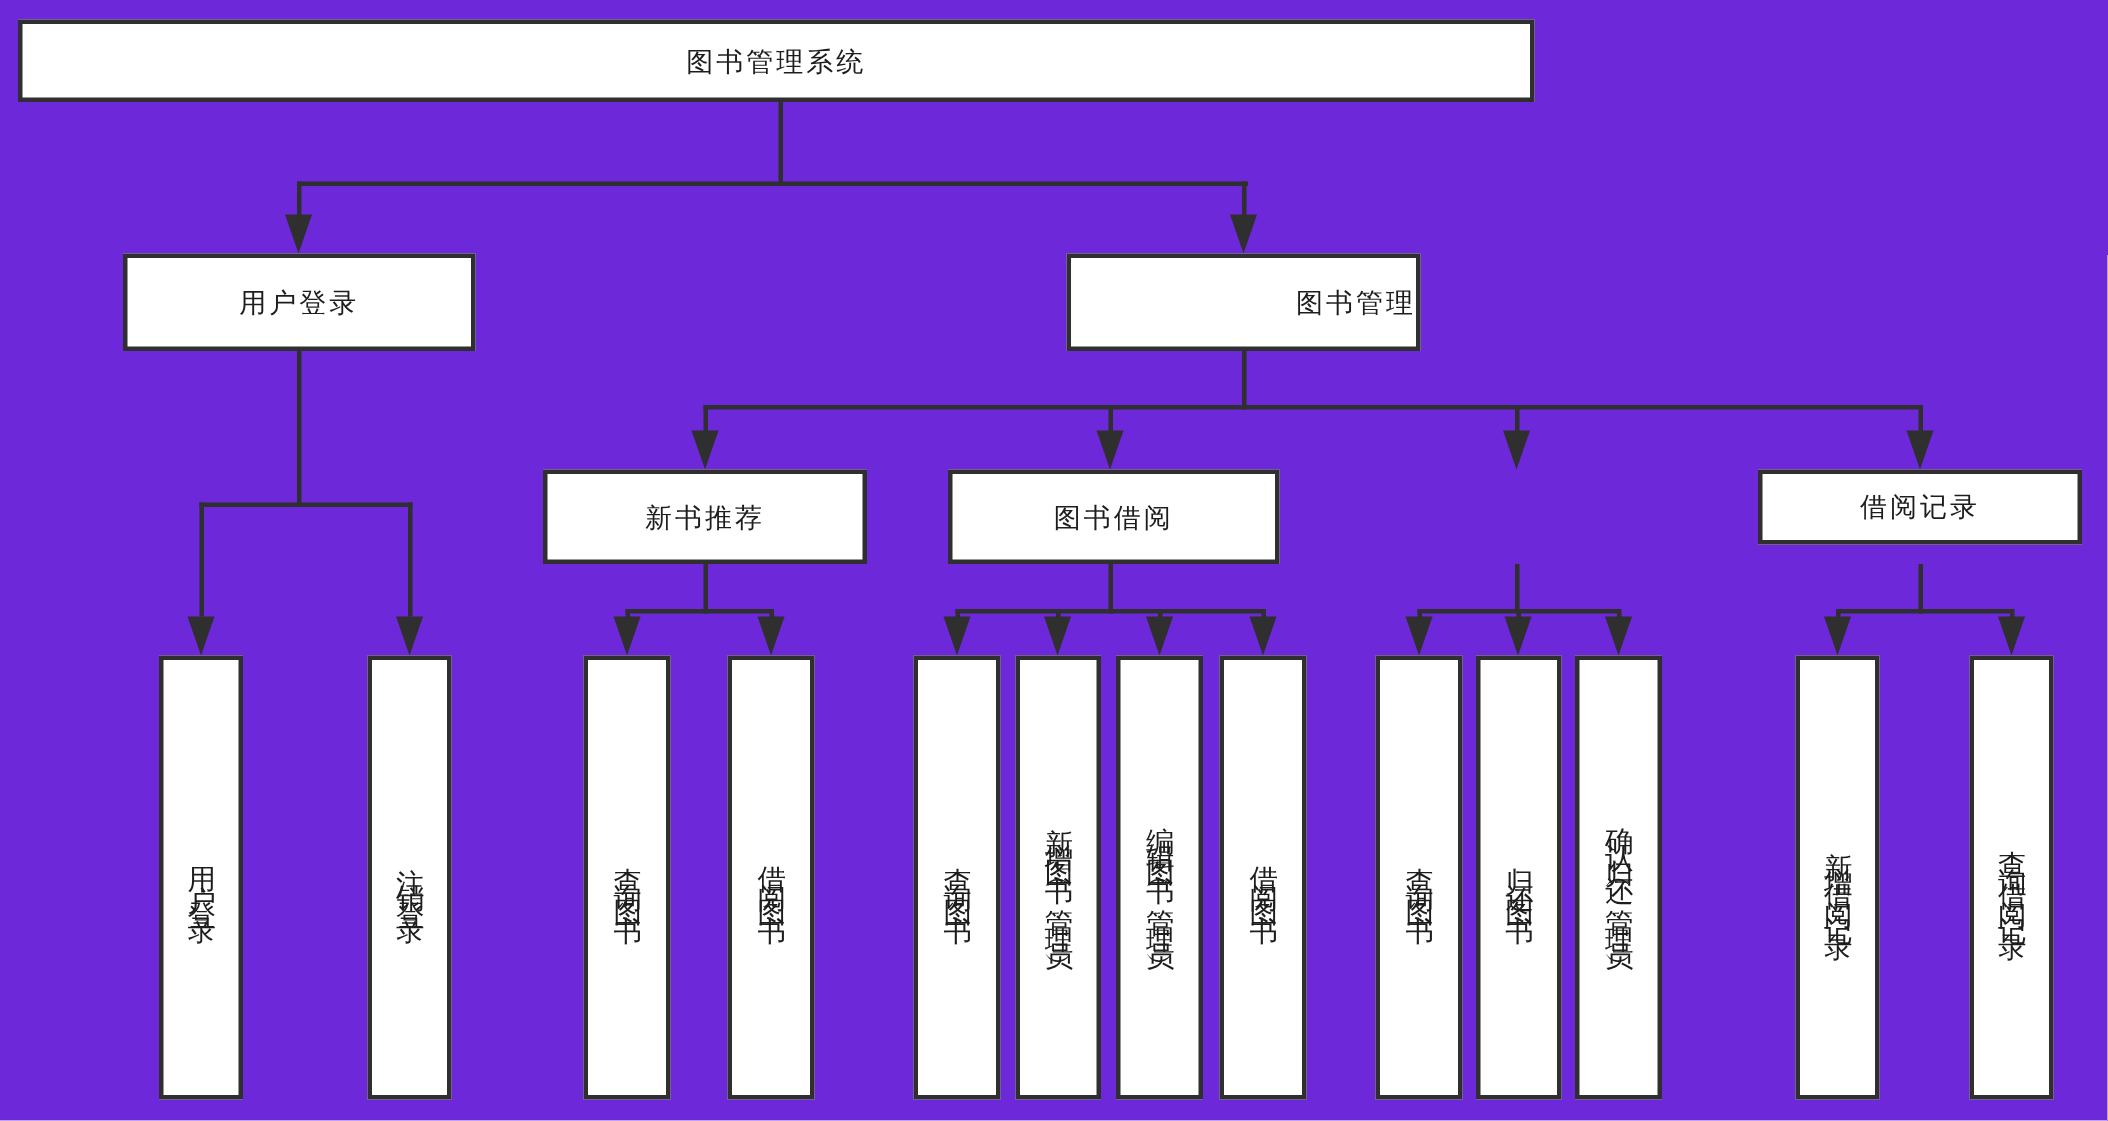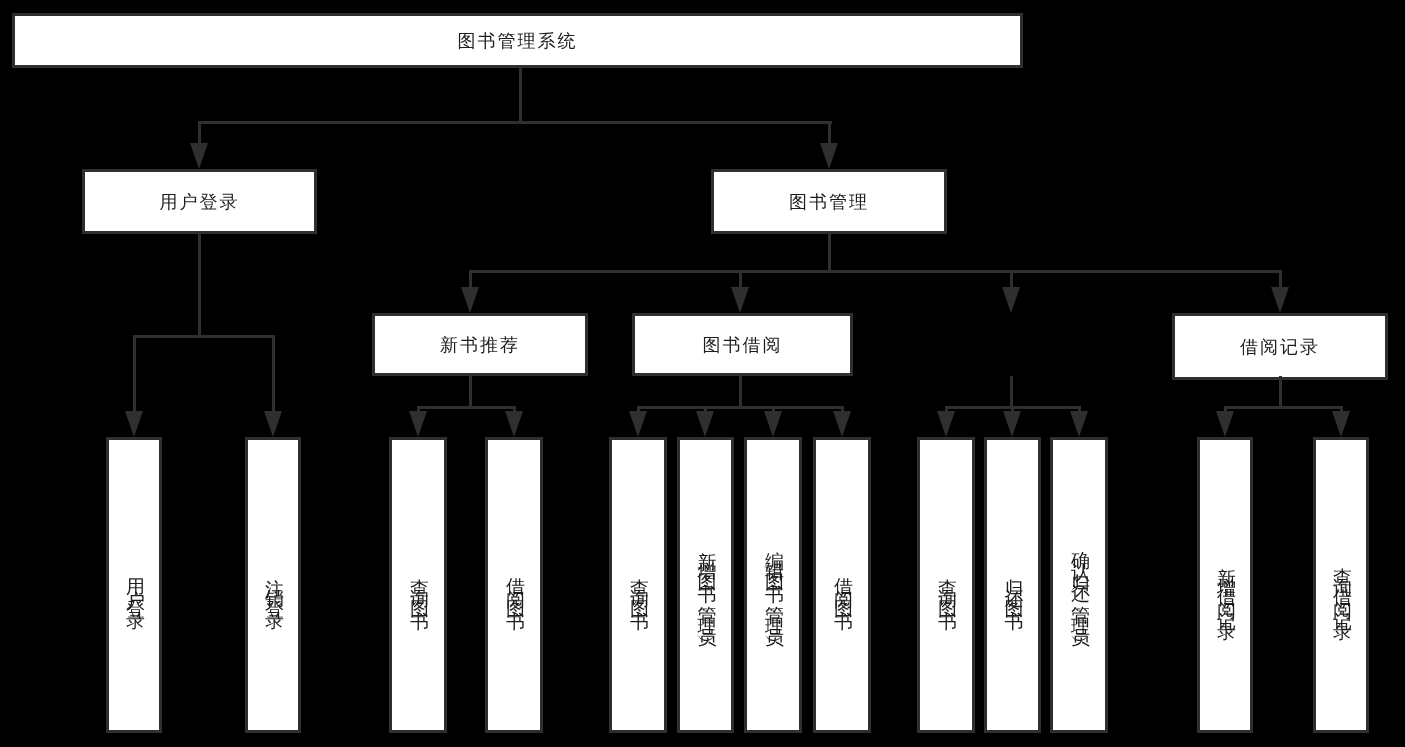--- a/index.html
+++ b/index.html
@@ -1,18 +1,18 @@
 <!DOCTYPE html>
 <html><head>
 <meta charset="utf-8">
 <style>
   html,body{margin:0;padding:0;background:#fff;}
   .canvas{
-    position:relative;width:1405px;height:747px;background:#000000;
-    font-family:Liberation Mono, monospace;overflow:hidden;
+    position:relative;width:1405px;height:747px;background:#6d28d9;
+    font-family:Liberation Sans, sans-serif;overflow:hidden;
   }
   .node{
     position:absolute;box-sizing:border-box;border:3px solid #2f2f2f;background:#ffffff;
     display:flex;align-items:center;justify-content:center;color:#1d1d1d;
   }
   .node.hbox{font-size:18px;letter-spacing:2px;}
   .node.vbox{
     writing-mode:vertical-rl;text-orientation:mixed;
     font-size:19px;letter-spacing:11px;line-height:1;
   }
@@ -40,21 +40,21 @@
   <div class="vl" style="left:519px;top:68px;height:56px;"></div>
   <div class="hl" style="left:198px;top:121px;width:634px;"></div>
   <div class="vl" style="left:198px;top:121px;height:30px;"></div>
   <div class="ah" style="left:190px;top:143px;"></div>
   <div class="vl" style="left:828px;top:121px;height:30px;"></div>
   <div class="ah" style="left:820px;top:143px;"></div>
 
   <div class="node hbox" style="left:82px;top:169px;width:235px;height:65px;">
     <span>用户登录</span>
   </div>
-  <div class="node hbox" style="left:711px;top:169px;width:236px;height:65px;">
+  <div class="node hbox" style="left:711px;top:169px;width:236px;height:65px;justify-content:flex-end;">
     <span>图书管理</span>
   </div>
 
   <div class="vl" style="left:198px;top:234px;height:104px;"></div>
   <div class="hl" style="left:133px;top:335px;width:142px;"></div>
   <div class="vl" style="left:133px;top:335px;height:76px;"></div>
   <div class="ah" style="left:125px;top:411px;"></div>
   <div class="vl" style="left:272px;top:335px;height:76px;"></div>
   <div class="ah" style="left:264px;top:411px;"></div>
 
@@ -62,27 +62,27 @@
   <div class="hl" style="left:469px;top:270px;width:812px;"></div>
   <div class="vl" style="left:469px;top:270px;height:22px;"></div>
   <div class="ah" style="left:461px;top:287px;"></div>
   <div class="vl" style="left:739px;top:270px;height:22px;"></div>
   <div class="ah" style="left:731px;top:287px;"></div>
   <div class="vl" style="left:1010px;top:270px;height:22px;"></div>
   <div class="ah" style="left:1002px;top:287px;"></div>
   <div class="vl" style="left:1279px;top:270px;height:22px;"></div>
   <div class="ah" style="left:1271px;top:287px;"></div>
 
-  <div class="node hbox" style="left:372px;top:313px;width:216px;height:63px;">
+  <div class="node hbox" style="left:362px;top:313px;width:216px;height:63px;">
     <span>新书推荐</span>
   </div>
   <div class="node hbox" style="left:632px;top:313px;width:221px;height:63px;align-items:center;">
     <span>图书借阅</span>
   </div>
-  <div class="node hbox" style="left:1172px;top:313px;width:216px;height:67px;">
+  <div class="node hbox" style="left:1172px;top:313px;width:216px;height:50px;">
     <span>借阅记录</span>
   </div>
 
   <div class="vl" style="left:469px;top:376px;height:33px;"></div>
   <div class="hl" style="left:417px;top:406px;width:99px;"></div>
   <div class="vl" style="left:417px;top:406px;height:10px;"></div>
   <div class="ah" style="left:409px;top:411px;"></div>
   <div class="vl" style="left:513px;top:406px;height:10px;"></div>
   <div class="ah" style="left:505px;top:411px;"></div>
 

